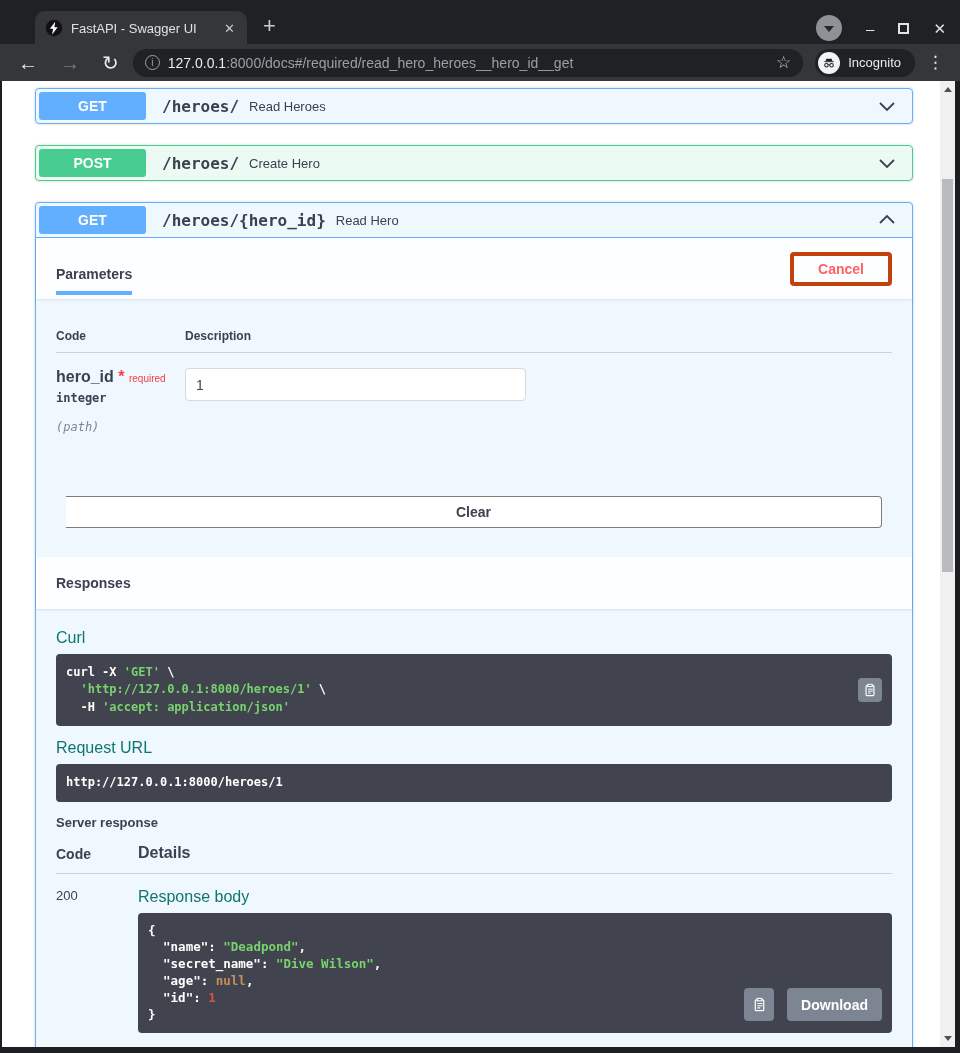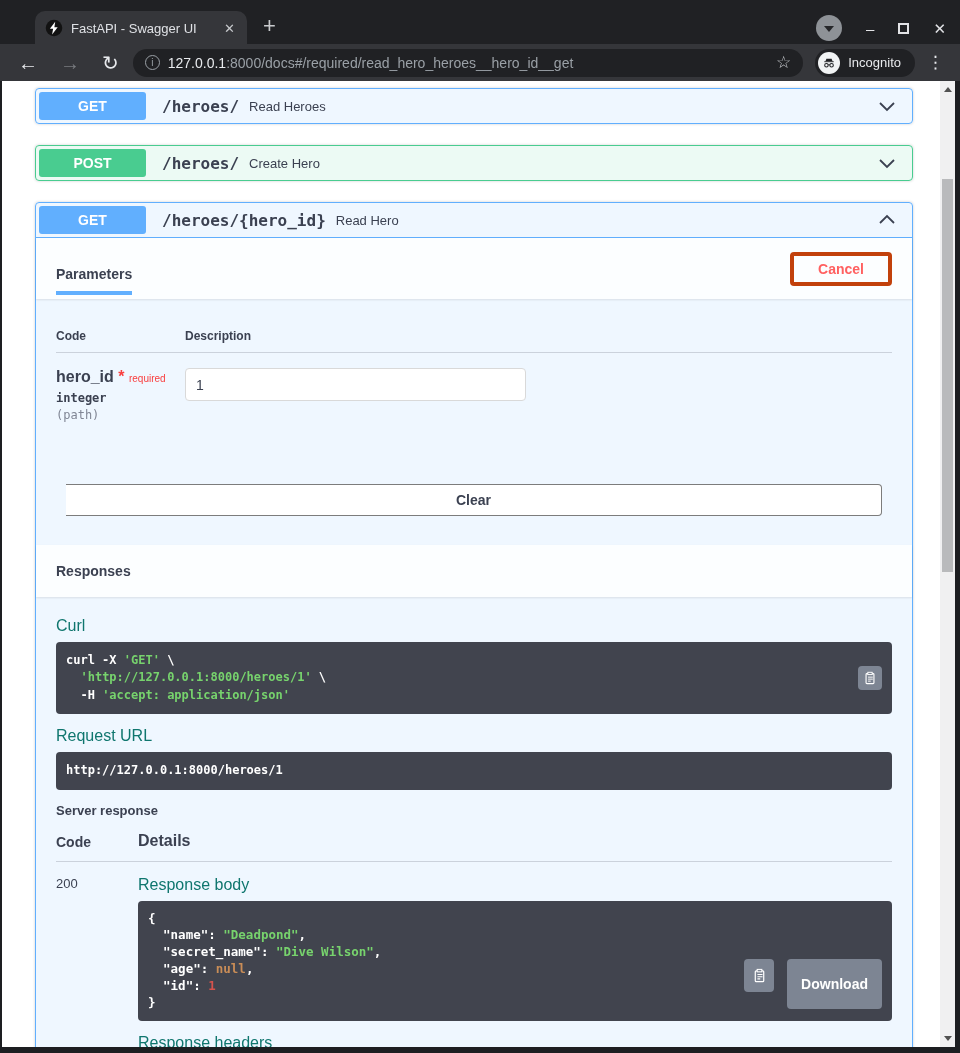--- a/index.html
+++ b/index.html
@@ -60,21 +60,21 @@
   .btn-cancel { border:4px solid #c2410c; color:#ff6060; font-weight:bold; font-size:14px; background:transparent; border-radius:4px; padding:5px 24px; }
 
   .params-area { padding:30px 20px 42px; }
   .param-headrow { display:flex; font-size:12px; font-weight:bold; color:#3b4151; padding-bottom:9px; border-bottom:1px solid rgba(59,65,81,.2); }
   .col-name { width:129px; flex:0 0 129px; }
   .param-row { display:flex; padding-top:15px; }
   .p-name { font-size:16px; font-weight:bold; color:#3b4151; }
   .p-star { color:#f93e3e; font-weight:bold; }
   .p-required { color:#f93e3e; font-size:10px; }
   .p-type { font-family:"DejaVu Sans Mono",monospace; font-weight:bold; font-size:12px; color:#3b4151; margin-top:5px; }
-  .p-in { font-family:"DejaVu Sans Mono",monospace; font-size:12px; color:#808695; margin-top:3px; }
+  .p-in { font-family:"DejaVu Sans Mono",monospace; font-style:italic; font-size:12px; color:#808695; margin-top:15px; }
   .p-input { width:341px; height:33px; border:1px solid #d9d9d9; border-radius:4px; padding:8px 10px; font-size:14px; color:#3b4151; background:#fff; }
 
   .execute-wrapper { padding:20px 30px 29px; display:flex; }
   .btn-execute { flex:1; background:#4990e2; border:none; color:#fff; font-weight:bold; font-size:14px; padding:7px 0; border-radius:4px 0 0 4px; }
   .btn-clear { flex:1; background:#fff; border:1px solid #7c7c7c; border-left:none; color:#3b4151; font-weight:bold; font-size:14px; padding:7px 0; border-radius:0 4px 4px 0; }
 
   .responses-header { background:rgba(255,255,255,.8); min-height:52px; display:flex; align-items:center; padding:0 20px; box-shadow:0 1px 2px rgba(0,0,0,.1); }
   .responses-title { font-size:14px; font-weight:bold; color:#3b4151; }
   .responses-inner { padding:20px; }
   .mini-label { font-size:16px; font-weight:normal; color:#0f766e; margin-bottom:7px; }
@@ -89,21 +89,21 @@
   .code-details-row { display:flex; align-items:flex-end; padding-bottom:11px; border-bottom:1px solid rgba(59,65,81,.2); }
   .code-col { width:82px; flex:0 0 82px; }
   .code-head { font-size:14px; font-weight:bold; color:#3b4151; }
   .details-head { font-size:16px; font-weight:bold; color:#3b4151; }
   .response-row { display:flex; padding-top:14px; }
   .status-code { font-size:13px; color:#3b4151; }
   .details-cell { flex:1; }
   .body-block { font-size:12.5px; line-height:16.8px; margin-bottom:13px; }
   .body-actions { position:absolute; right:10px; bottom:12px; display:flex; gap:13px; }
   .copy-btn2 { width:30px; height:33px; background:#7d8593; border-radius:4px; display:flex; align-items:center; justify-content:center; }
-  .btn-download { background:#7d8593; border:none; border-radius:4px; color:#fff; font-weight:bold; font-size:14px; padding:0 14px; height:50px; }
+  .btn-download { background:#7d8593; border:none; border-radius:4px; color:#fff; font-weight:bold; font-size:14px; padding:0 14px; height:33px; }
   .headers-block { padding:12px; height:92px; }
 </style>
 </head>
 <body>
 
 <div class="window">
 
   <div class="titlebar">
     <div class="tab">
       <svg class="favicon" viewBox="0 0 24 24">

